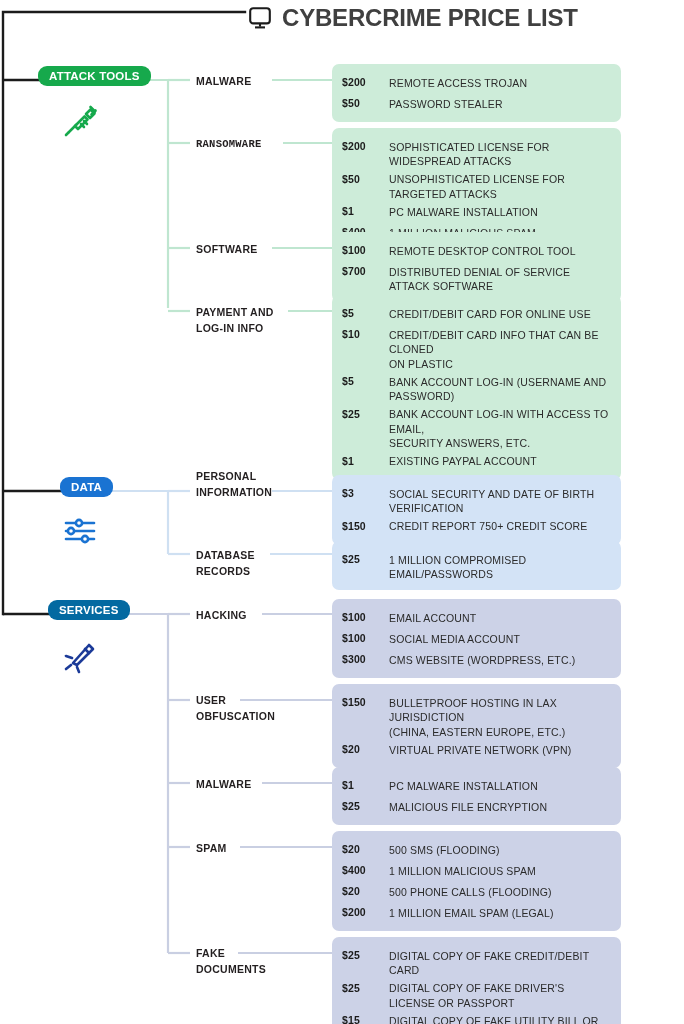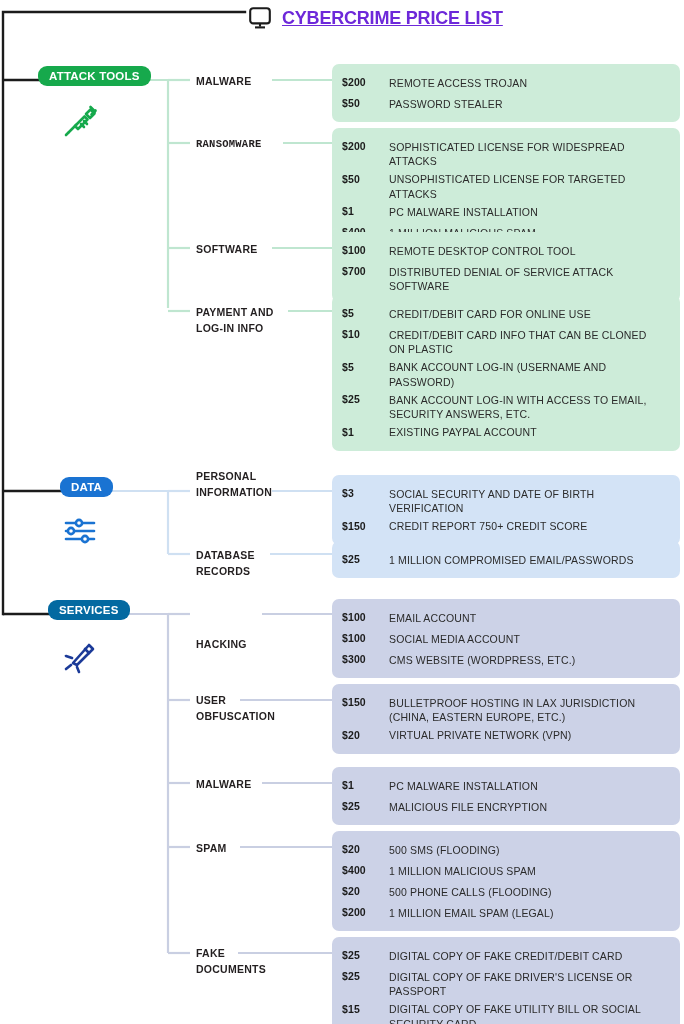--- a/index.html
+++ b/index.html
@@ -11,24 +11,23 @@
     color:#231f20;
     overflow:hidden;
     position:relative;
   }
   #canvas{position:relative;width:684px;height:1024px;}
 
   
   #header{position:absolute;left:248px;top:0px;height:36px;display:flex;align-items:center;gap:10px;}
   #monitor-icon{width:24px;height:24px;display:block;}
   #title{
-    font-size:18px;font-weight:700;letter-spacing:-0.2px;
-    color:#6d28d9;white-space:nowrap;
+    font-size:24px;font-weight:700;letter-spacing:-0.2px;
+    color:#404040;white-space:nowrap;
     font-family:"Liberation Sans","DejaVu Sans",sans-serif;
-    text-decoration:underline;
   }
 
   
   #wires{position:absolute;left:0;top:0;width:684px;height:1024px;pointer-events:none;}
 
   
   .cat-badge{
     position:absolute;
     border-radius:9px;
     color:#ffffff;
@@ -51,21 +50,21 @@
     letter-spacing:0.25px;
     line-height:16px;
     color:#231f20;
     white-space:pre-line;
   }
 
   
   .panel{
     position:absolute;
     left:332px;
-    width:348px;
+    width:289px;
     border-radius:7px;
     box-sizing:border-box;
     padding:8px 0 8px 0;
   }
   .panel.green{background:#cdecd9;}
   .panel.blue{background:#d3e3f6;}
   .panel.purple{background:#ccd2e7;}
 
   .row{
     display:flex;
@@ -273,21 +272,21 @@
 
   <div class="sub-label" style="top:547px;">DATABASE
 RECORDS</div>
   <div class="panel blue" style="top:541px;">
     <div class="row">
       <div class="price">$25</div>
       <div class="desc">1 MILLION COMPROMISED EMAIL/PASSWORDS</div>
     </div>
   </div>
 
-  <div class="sub-label" style="top:607px;margin-top:29px;">HACKING</div>
+  <div class="sub-label" style="top:607px;">HACKING</div>
   <div class="panel purple" style="top:599px;">
     <div class="row">
       <div class="price">$100</div>
       <div class="desc">EMAIL ACCOUNT</div>
     </div>
     <div class="row">
       <div class="price">$100</div>
       <div class="desc">SOCIAL MEDIA ACCOUNT</div>
     </div>
     <div class="row">

